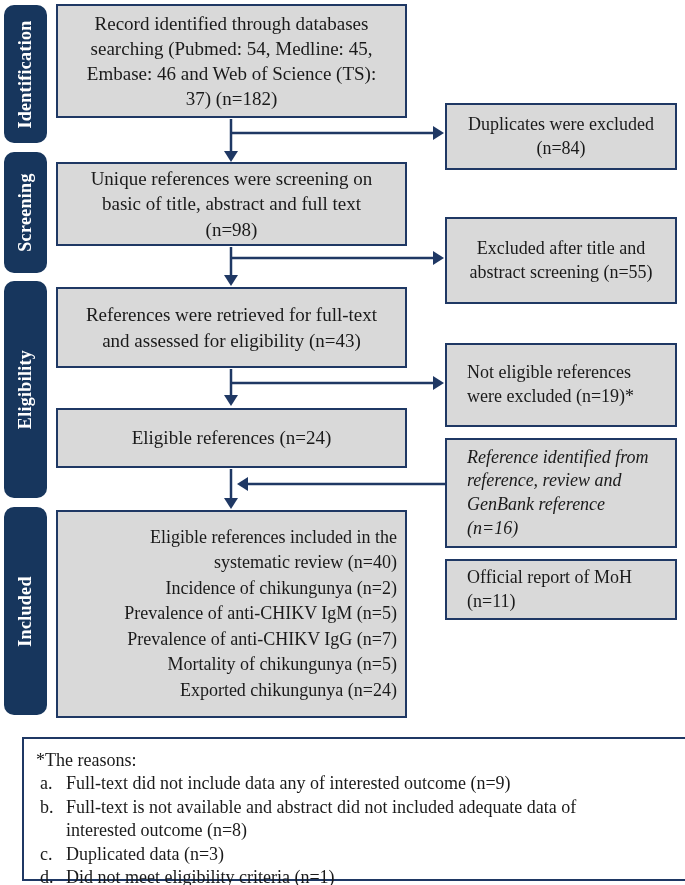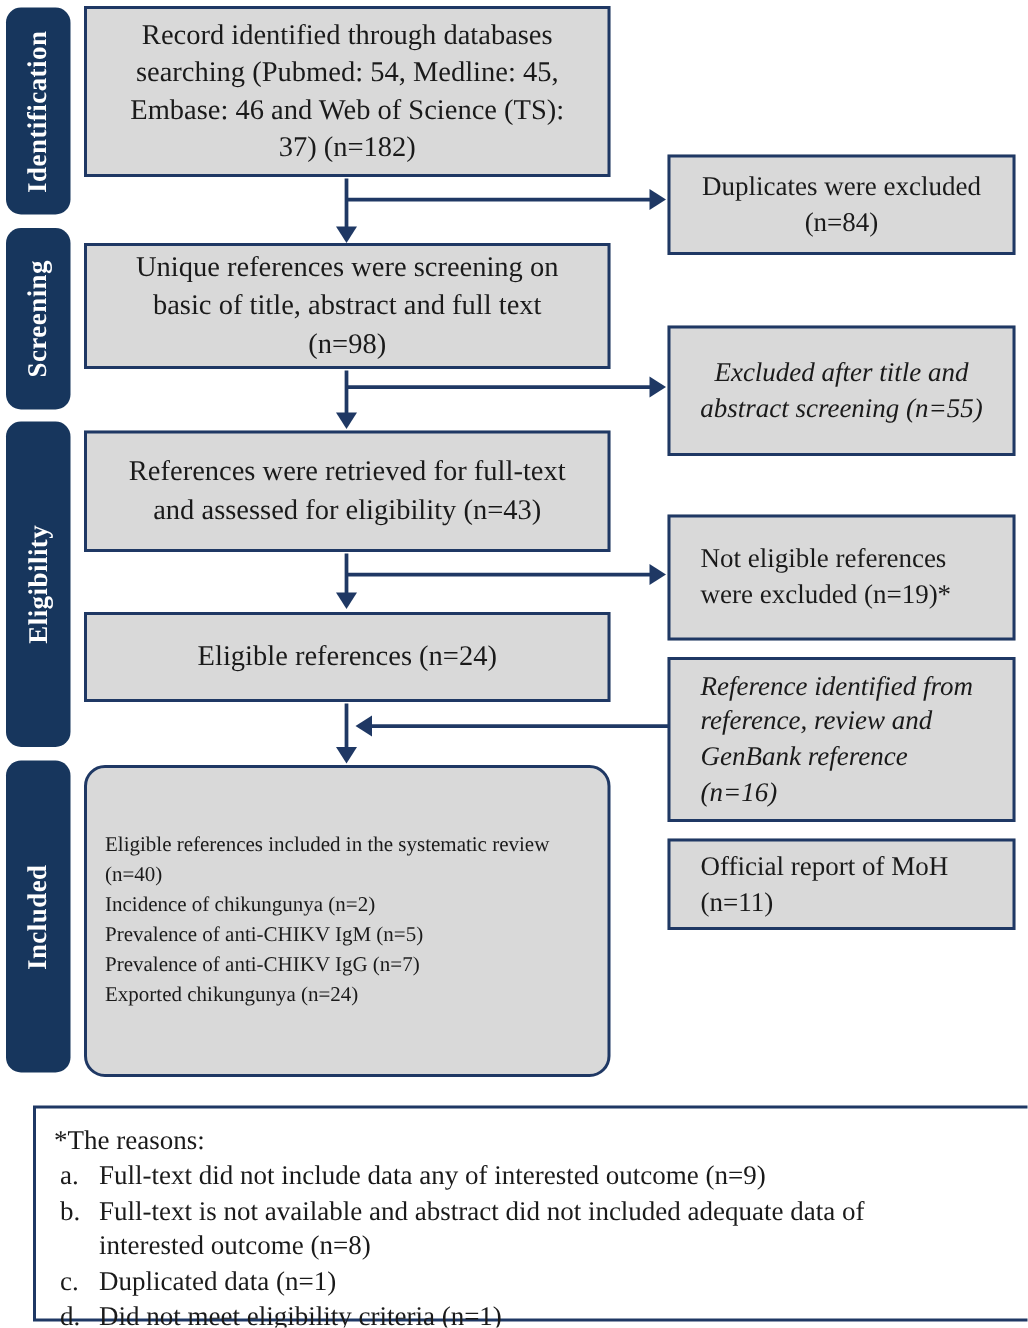--- a/index.html
+++ b/index.html
@@ -18,21 +18,21 @@
   .stage span{transform:rotate(-90deg);white-space:nowrap;color:#ffffff;
               font-weight:bold;font-size:18px;letter-spacing:.3px;}
 
   
   .box{position:absolute;background:var(--box-fill);border:2px solid var(--border-navy);
        display:flex;flex-direction:column;justify-content:center;align-items:center;
        text-align:center;font-size:19px;line-height:1.32;}
   .main{left:56px;width:351px;padding:4px 22px;}
   .side{left:445px;width:232px;font-size:18px;padding:4px 0;}
   .side.leftalign{align-items:flex-start;text-align:left;padding-left:20px;padding-right:16px;}
-  .included{align-items:flex-start;text-align:left;padding:8px 8px 8px 12px;font-size:14px;line-height:1.42;border-radius:14px;}
+  .included{align-items:flex-start;text-align:right;padding:8px 8px 8px 12px;font-size:18px;line-height:1.42;}
   .included div{width:100%;}
 
   
   svg.arrows{position:absolute;left:0;top:0;width:685px;height:885px;pointer-events:none;}
   .arrow-line{stroke:var(--border-navy);stroke-width:2.5;fill:none;}
   .arrow-head{fill:var(--border-navy);stroke:none;}
 
   
   .footnote{position:absolute;left:22px;top:737px;width:677px;height:144px;background:#fff;
             border:2px solid var(--border-navy);font-size:18px;line-height:1.3;
@@ -69,27 +69,28 @@
     <span>References were retrieved for full-text and assessed for eligibility (n=43)</span>
   </div>
   <div class="box main" style="top:408px;height:60px;">
     <span>Eligible references (n=24)</span>
   </div>
   <div class="box main included" style="top:510px;height:208px;">
     <div>Eligible references included in the systematic review (n=40)</div>
     <div>Incidence of chikungunya (n=2)</div>
     <div>Prevalence of anti-CHIKV IgM (n=5)</div>
     <div>Prevalence of anti-CHIKV IgG (n=7)</div>
+    <div>Mortality of chikungunya (n=5)</div>
     <div>Exported chikungunya (n=24)</div>
   </div>
 
   <div class="box side" style="top:103px;height:67px;">
     <span>Duplicates were excluded (n=84)</span>
   </div>
-  <div class="box side" style="top:217px;height:87px;font-style:italic;">
+  <div class="box side" style="top:217px;height:87px;">
     <span>Excluded after title and abstract screening (n=55)</span>
   </div>
   <div class="box side leftalign" style="top:343px;height:84px;">
     <span>Not eligible references were excluded (n=19)*</span>
   </div>
   <div class="box side leftalign" style="top:438px;height:110px;font-style:italic;">
     <span>Reference identified from reference, review and GenBank reference (n=16)</span>
   </div>
   <div class="box side leftalign" style="top:559px;height:61px;">
     <span>Official report of MoH (n=11)</span>
@@ -127,21 +128,21 @@
     <div class="fn-item">
       <span class="fn-marker">a.</span>
       <span class="fn-text">Full-text did not include data any of interested outcome (n=9)</span>
     </div>
     <div class="fn-item">
       <span class="fn-marker">b.</span>
       <span class="fn-text">Full-text is not available and abstract did not included adequate data of interested outcome (n=8)</span>
     </div>
     <div class="fn-item">
       <span class="fn-marker">c.</span>
-      <span class="fn-text">Duplicated data (n=1)</span>
+      <span class="fn-text">Duplicated data (n=3)</span>
     </div>
     <div class="fn-item">
       <span class="fn-marker">d.</span>
       <span class="fn-text">Did not meet eligibility criteria (n=1)</span>
     </div>
   </div>
 
 </div>
 
 </body></html>

